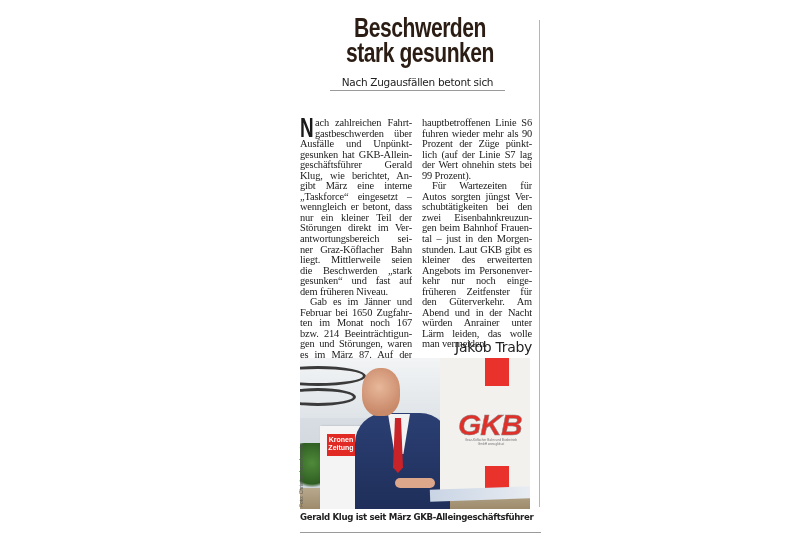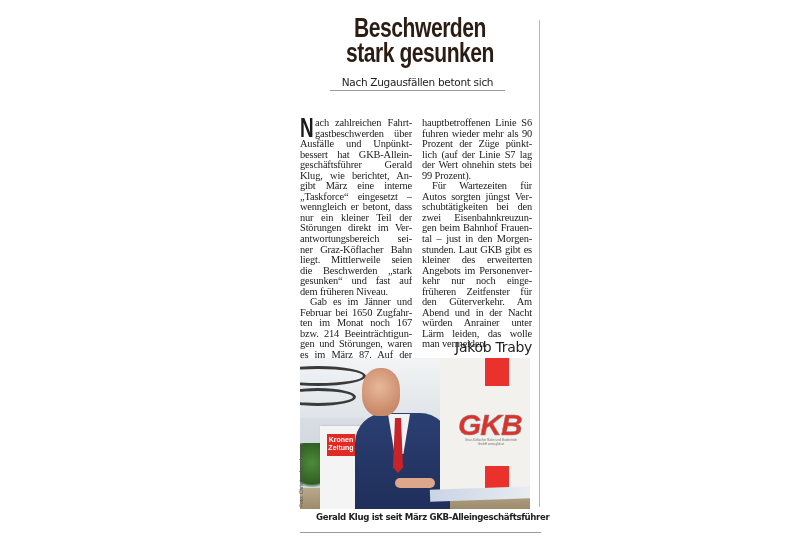--- a/index.html
+++ b/index.html
@@ -61,41 +61,41 @@
     .photo .gkb-red-bottom { position: absolute; left: 185px; top: 108px; width: 24px; height: 32px; background: #e8322b; }
     .photo .gkb-logo { position: absolute; left: 158px; top: 50px; font-family: Liberation Sans, sans-serif; font-weight: 700; font-style: italic; font-size: 30px; color: #e0302a; -webkit-text-stroke: 0.5px #888; letter-spacing: -1px; }
     .photo .gkb-small { position: absolute; left: 160px; top: 80px; width: 62px; font-family: "Liberation Sans", sans-serif; font-size: 3.2px; color: #777; text-align: center; line-height: 4px; }
     .photo .papers { position: absolute; left: 130px; top: 130px; width: 100px; height: 12px; background: linear-gradient(90deg,#c9d4e4,#e8ecf2); transform: rotate(-2deg); }
     .photo-credit {
       position: absolute; left: 298px; top: 500px; transform: rotate(-90deg); transform-origin: 0 0;
       font-family: "Liberation Sans", sans-serif; font-size: 5px; color: #555; white-space: nowrap;
     }
     .caption {
       position: absolute; left: 300px; top: 505px; width: 232px; text-align: center;
-      font-family: "DejaVu Sans", sans-serif; font-weight: 700; font-size: 8.6px; color: #222; white-space: nowrap; letter-spacing: -0.35px; margin-left: 16px;
+      font-family: "DejaVu Sans", sans-serif; font-weight: 700; font-size: 8.6px; color: #222; white-space: nowrap; letter-spacing: -0.35px;
     }
   </style>
 </head>
 <body>
 
 <div class="article">
 
   <div class="headline">
     <div>Beschwerden</div>
     <div>stark gesunken</div>
   </div>
 
   <div class="sub sub1">Nach Zugausfällen betont sich</div>
 
   <div class="col col1">
     <span class="dropcap">N</span>
     <span class="ln">ach zahlreichen Fahrt-</span>
     <span class="ln">gastbeschwerden über</span>
     <span class="ln">Ausfälle und Unpünkt-</span>
-    <span class="ln">bessert hat GKB-Allein-</span>
+    <span class="ln">gesunken hat GKB-Allein-</span>
     <span class="ln">geschäftsführer Gerald</span>
     <span class="ln">Klug, wie berichtet, An-</span>
     <span class="ln">gibt März eine interne</span>
     <span class="ln">„Taskforce“ eingesetzt –</span>
     <span class="ln">wenngleich er betont, dass</span>
     <span class="ln">nur ein kleiner Teil der</span>
     <span class="ln">Störungen direkt im Ver-</span>
     <span class="ln">antwortungsbereich sei-</span>
     <span class="ln">ner Graz-Köflacher Bahn</span>
     <span class="ln">liegt. Mittlerweile seien</span>

